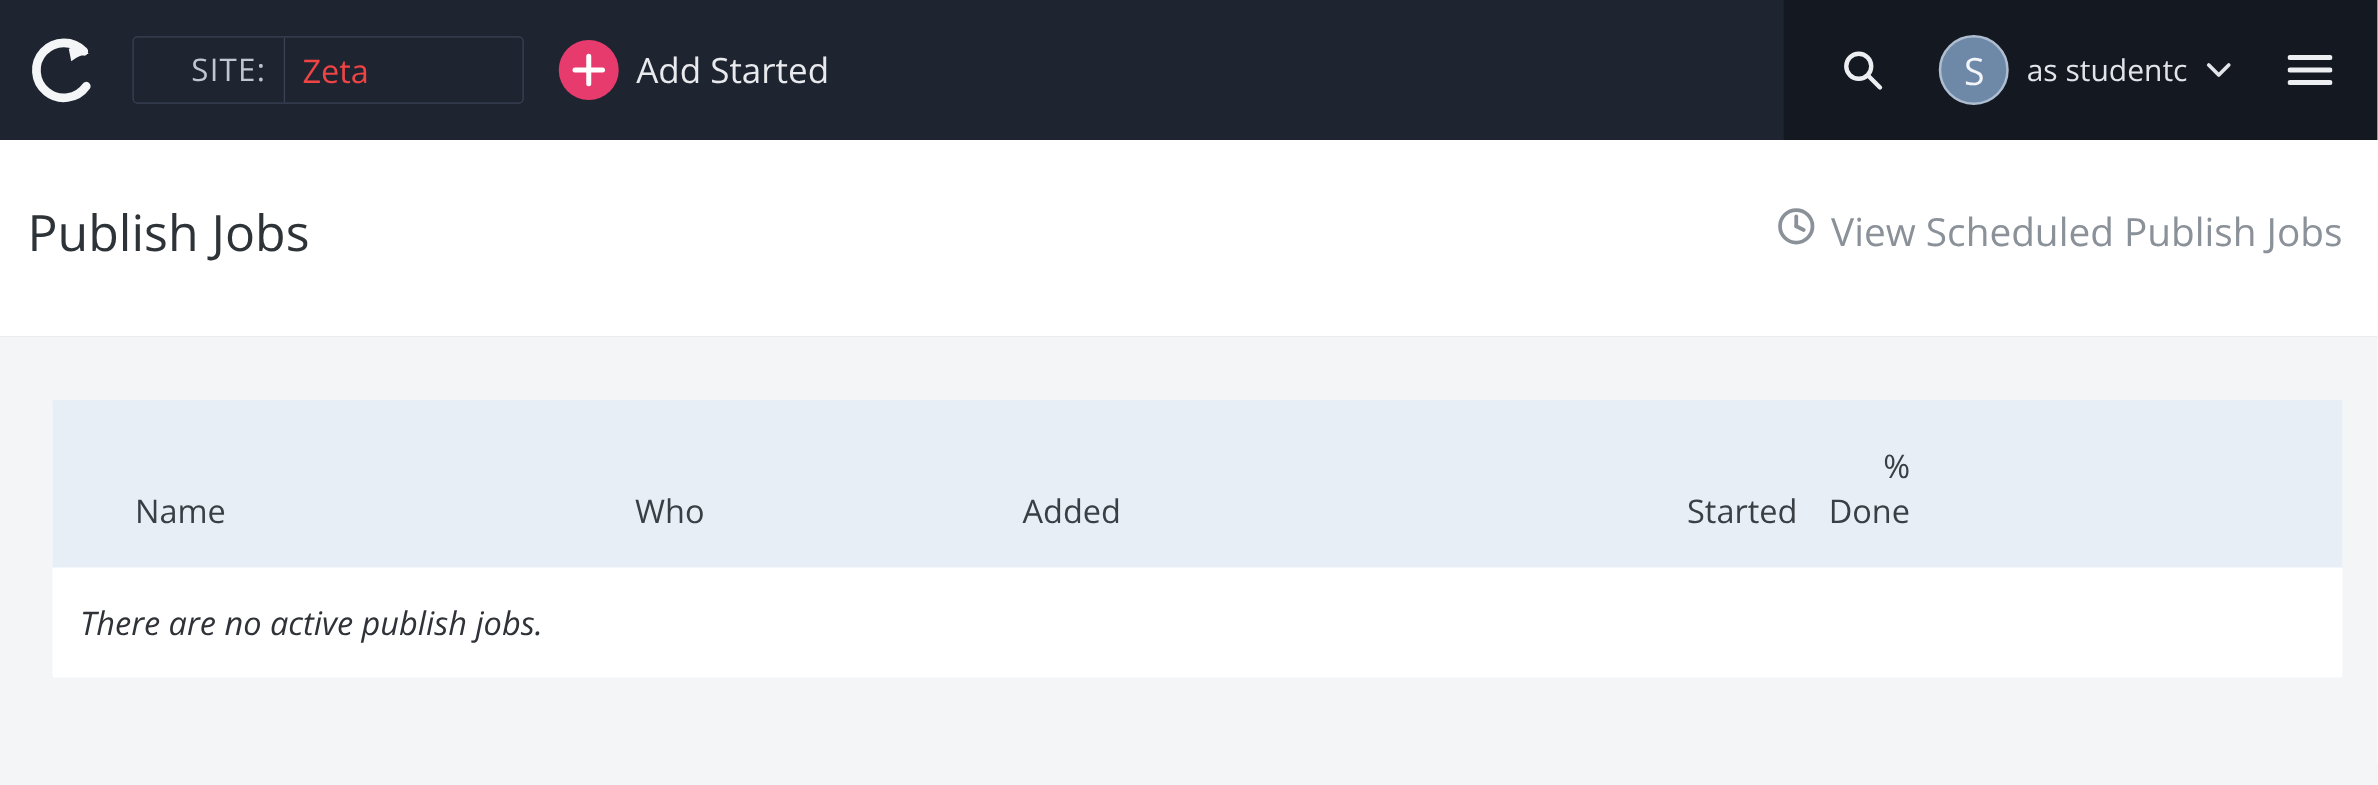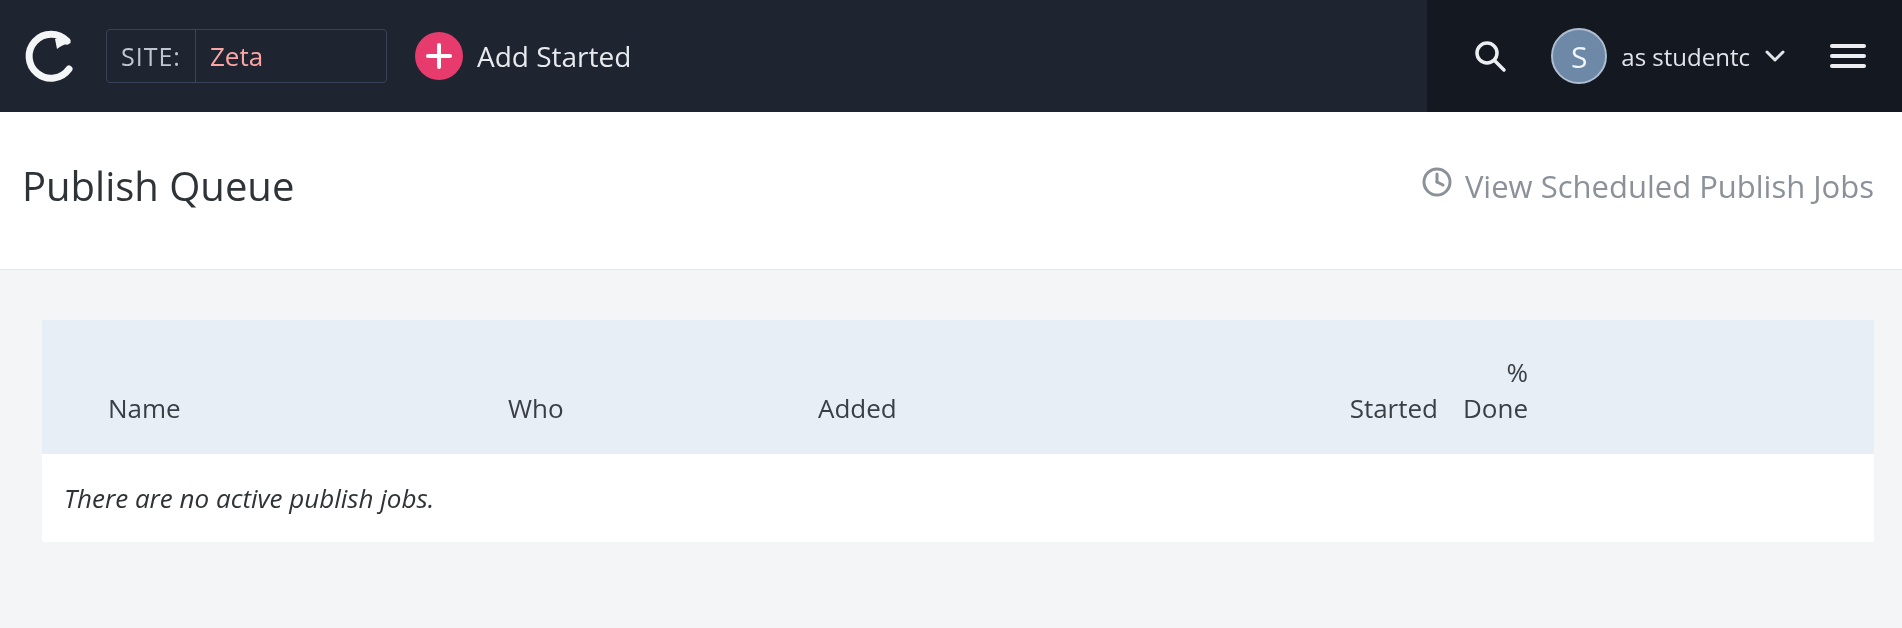--- a/index.html
+++ b/index.html
@@ -26,34 +26,35 @@
     display:flex; align-items:center; justify-content:center;
     color:#f4f5f7;
   }
   .site-box {
     display:flex;
     align-items:center;
     border:1px solid #3a4356;
     border-radius:4px;
     height:54px;
     overflow:hidden;
+    padding-left:32px;
   }
   .site-label {
     padding:0 14px;
     color:#bfc6d1;
     font-size:25px;
     letter-spacing:1px;
     border-right:1px solid #3a4356;
     height:100%;
     display:flex; align-items:center;
   }
   .site-value {
     padding:0 20px 0 14px;
     min-width: 190px;
-    color:#fca5a5;
+    color:#ef4444;
     font-size:26px;
     height:100%;
     display:flex; align-items:center;
   }
   .add-content {
     display:flex; align-items:center; gap:14px;
     font-size:28px;
     color:#e8eaee;
     cursor:pointer;
   }
@@ -188,21 +189,21 @@
       <svg width="36" height="28" viewBox="0 0 36 28">
         <line x1="2" y1="4" x2="34" y2="4" stroke="currentColor" stroke-width="4" stroke-linecap="round"></line>
         <line x1="2" y1="14" x2="34" y2="14" stroke="currentColor" stroke-width="4" stroke-linecap="round"></line>
         <line x1="2" y1="24" x2="34" y2="24" stroke="currentColor" stroke-width="4" stroke-linecap="round"></line>
       </svg>
     </div>
   </div>
 </div>
 
 <div class="page-header">
-  <h1 class="page-title">Publish Queue</h1>
+  <h1 class="page-title">Publish Jobs</h1>
   <div class="scheduled-link">
     <span>
       <svg width="32" height="32" viewBox="0 0 32 32">
         <circle cx="16" cy="16" r="13" stroke="#8b9199" stroke-width="3" fill="none"></circle>
         <line x1="16" y1="16" x2="16" y2="8" stroke="#8b9199" stroke-width="3" stroke-linecap="round"></line>
         <line x1="16" y1="16" x2="22" y2="19" stroke="#8b9199" stroke-width="3" stroke-linecap="round"></line>
       </svg>
     </span>
     <span>View Scheduled Publish Jobs</span>
   </div>

